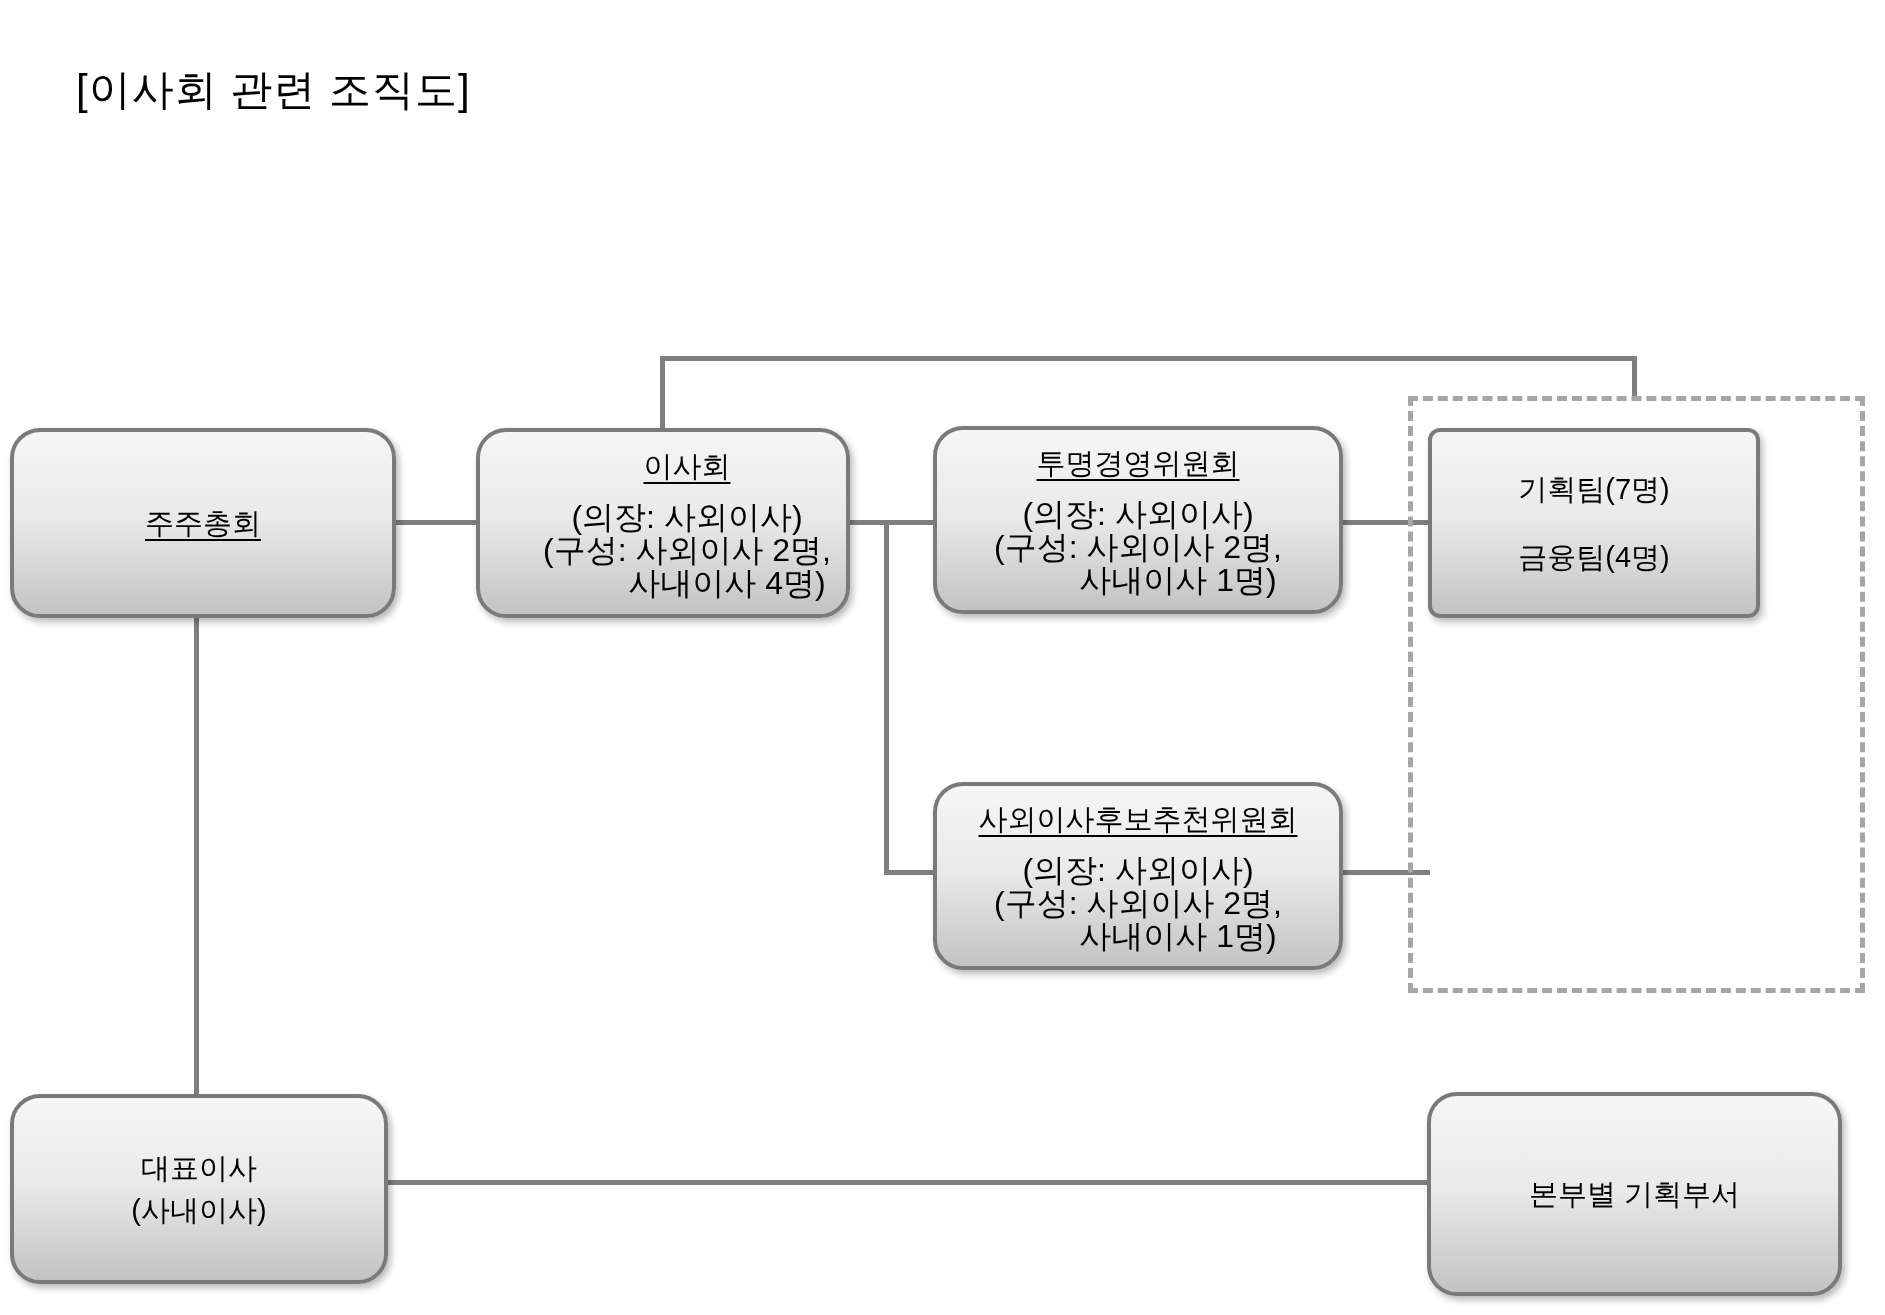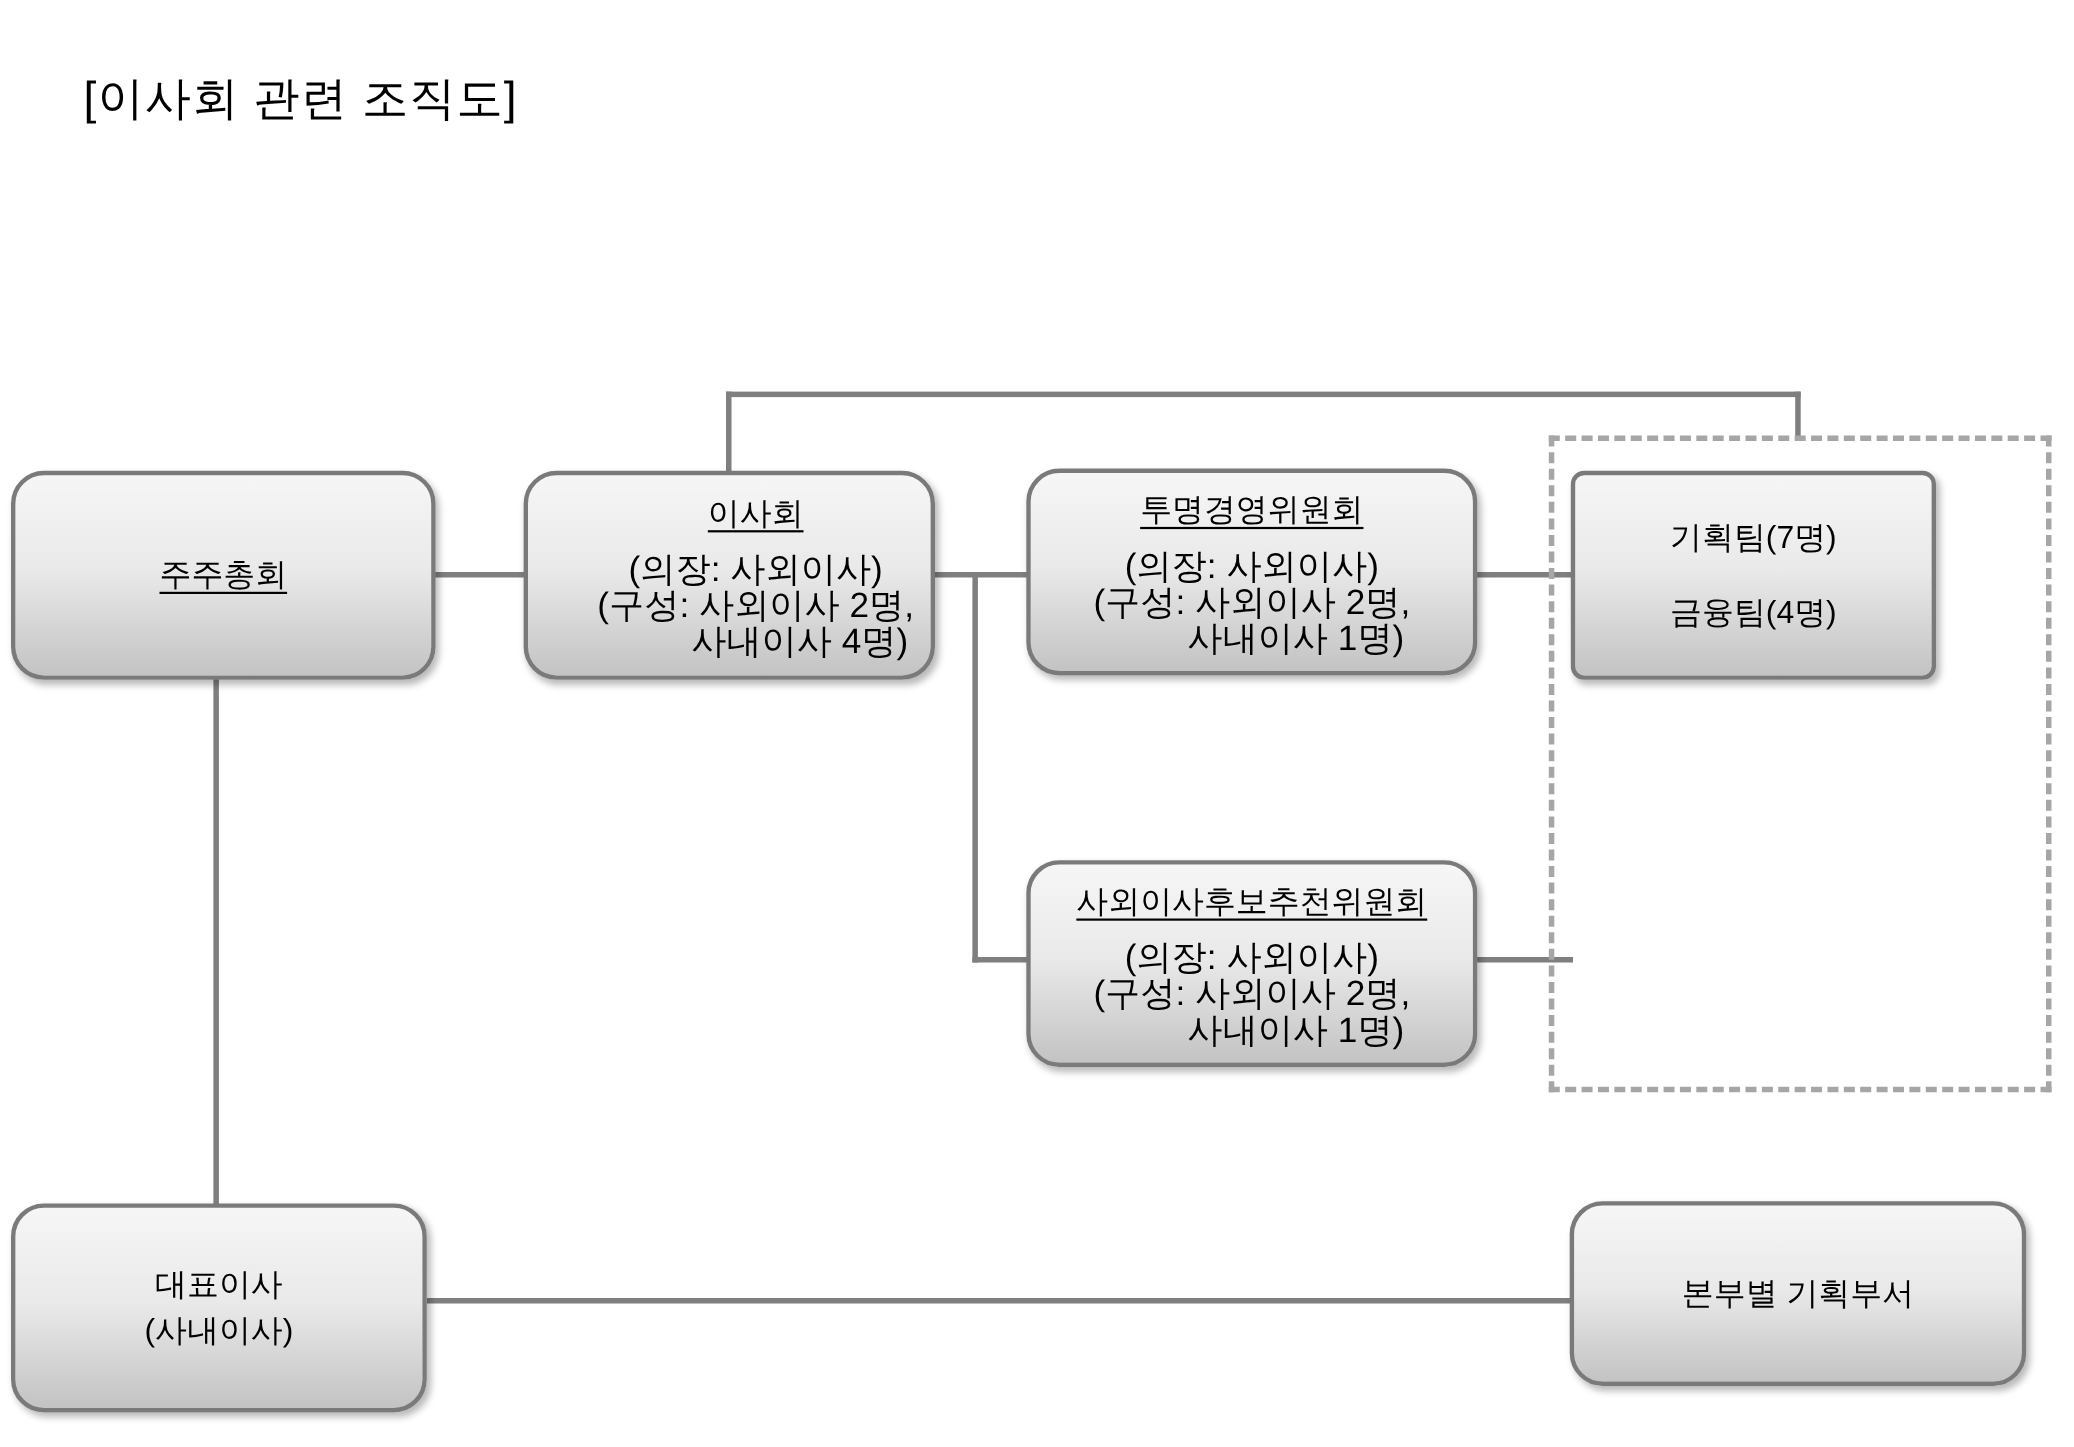--- a/index.html
+++ b/index.html
@@ -77,21 +77,21 @@
     text-align: center;
   }
 
   #shareholders { left: 10px;   top: 388px;  width: 386px; height: 190px; }
   #board        { left: 476px;  top: 388px;  width: 374px; height: 190px; padding-left: 48px; }
   #transparency { left: 933px;  top: 386px;  width: 410px; height: 188px; }
   #nomination   { left: 933px;  top: 742px;  width: 410px; height: 188px; }
   #planning     { left: 1428px; top: 388px;  width: 332px; height: 190px; border-radius: 12px; }
   #hr           { left: 1428px; top: 738px;  width: 415px; height: 190px; }
   #ceo          { left: 10px;   top: 1054px; width: 378px; height: 190px; }
-  #hq-planning  { left: 1427px; top: 1052px; width: 415px; height: 168px; }
+  #hq-planning  { left: 1427px; top: 1052px; width: 415px; height: 204px; }
 
   .node-label {
     font-size: 29px;
     line-height: 1.45;
   }
   .underline {
     text-decoration: underline;
     text-underline-offset: 6px;
     text-decoration-thickness: 2px;
   }

